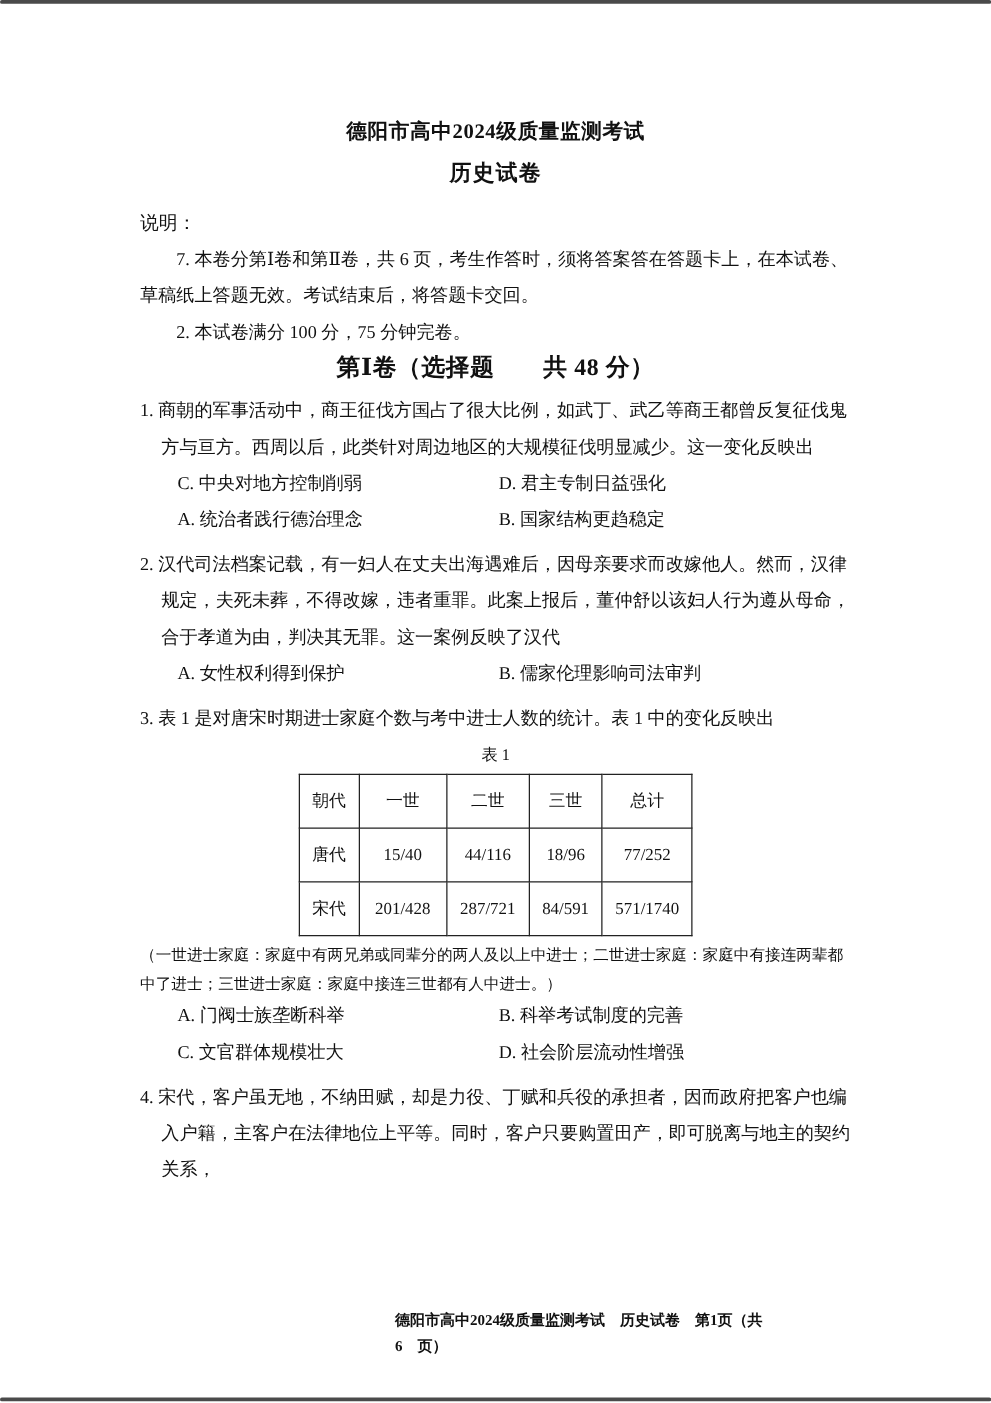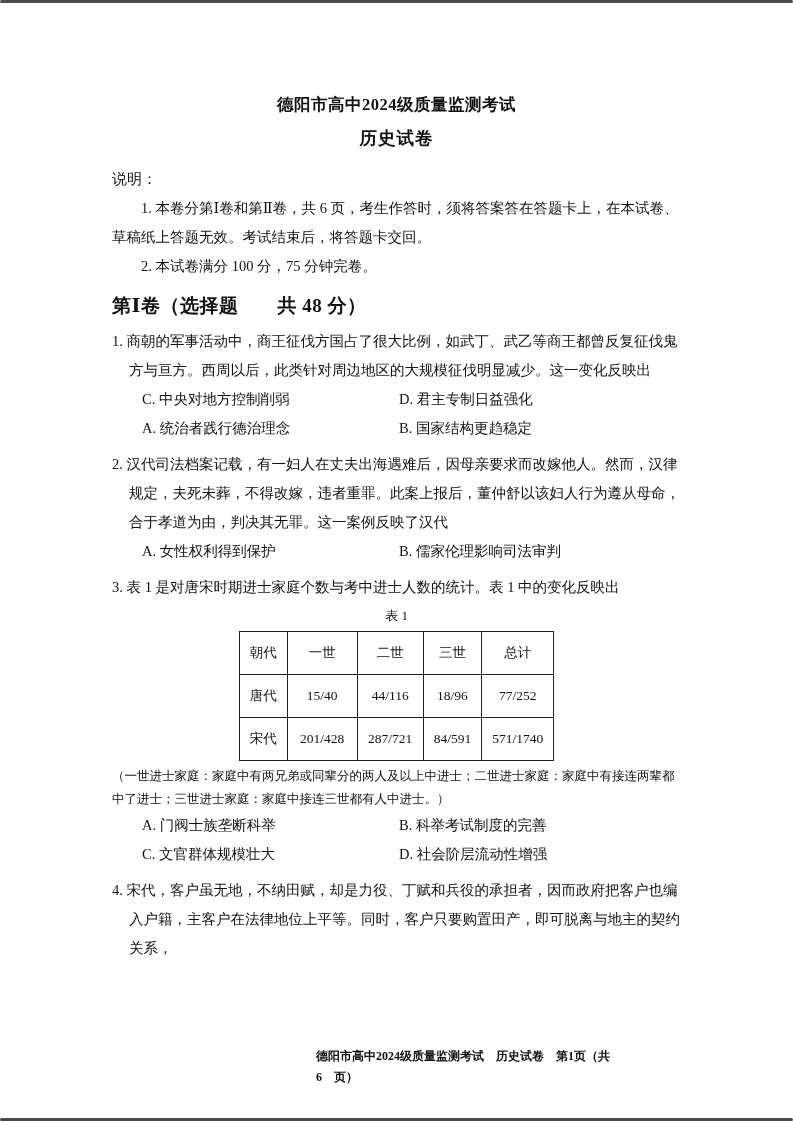--- a/index.html
+++ b/index.html
@@ -40,24 +40,23 @@
     font-weight: 700;
     margin-top: 10px;
     letter-spacing: 1px;
   }
 
   .instructions { margin-top: 14px; }
   .instructions .heading { font-size: 15px; line-height: 2.0; }
   .instructions p { font-size: 14.5px; line-height: 2.0; text-indent: 2em; }
 
   .section-title {
-    text-align: left;
+    text-align: center;
     font-size: 19px;
     font-weight: 700;
-    margin-top: 12px;
     margin-bottom: 8px;
     letter-spacing: 0.5px;
   }
 
   .part-heading { font-size: 14.5px; line-height: 2.0; }
   .part-heading .part-label { font-weight: 700; }
 
   .question { margin-top: 7px; }
   .q-stem {
     font-size: 14.5px;
@@ -121,21 +120,21 @@
 <body>
 
 <div class="page">
   <div class="page-edge top"></div>
 
   <h1 class="exam-title">德阳市高中2024级质量监测考试</h1>
   <h2 class="paper-subtitle">历史试卷</h2>
 
   <div class="instructions">
     <div class="heading">说明：</div>
-    <p>1. 本卷分第Ⅰ卷和第Ⅱ卷，共 6 页，考生作答时，须将答案答在答题卡上，在本试卷、草稿纸上答题无效。考试结束后，将答题卡交回。</p>
+    <p>7. 本卷分第Ⅰ卷和第Ⅱ卷，共 6 页，考生作答时，须将答案答在答题卡上，在本试卷、草稿纸上答题无效。考试结束后，将答题卡交回。</p>
     <p>2. 本试卷满分 100 分，75 分钟完卷。</p>
   </div>
 
   <h3 class="section-title">第Ⅰ卷（选择题　　共 48 分）</h3>
 
 
   <div class="question">
     <p class="q-stem"><span class="q-num">1.</span> <span>商朝的军事活动中，商王征伐方国占了很大比例，如武丁、武乙等商王都曾反复征伐鬼方与亘方。西周以后，此类针对周边地区的大规模征伐明显减少。这一变化反映出</span></p>
     <div class="options">
       <div class="opt-row">

